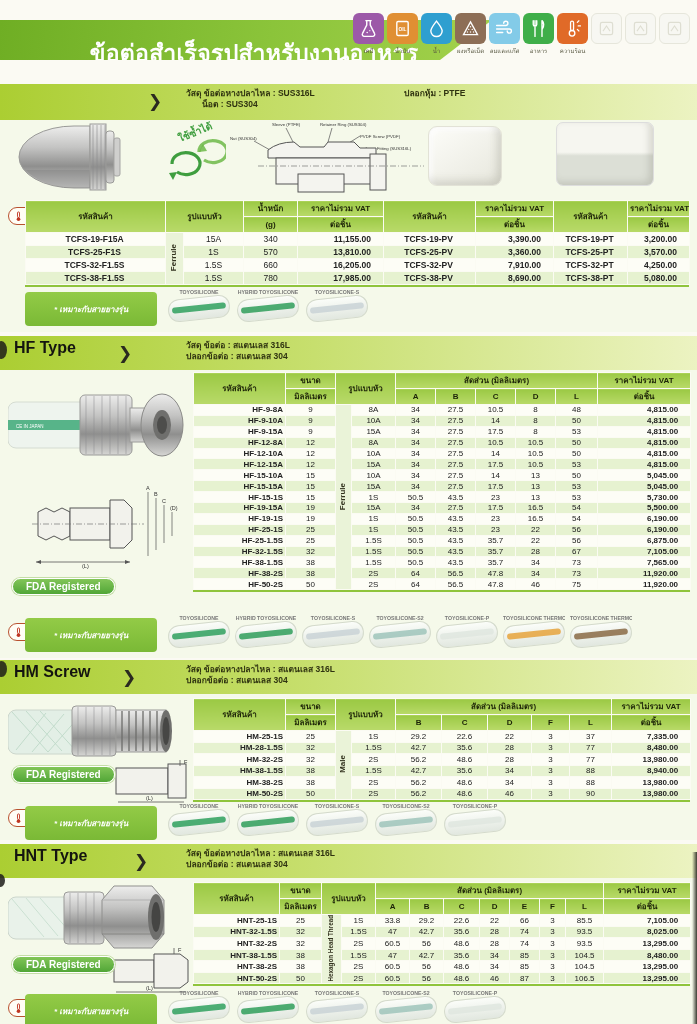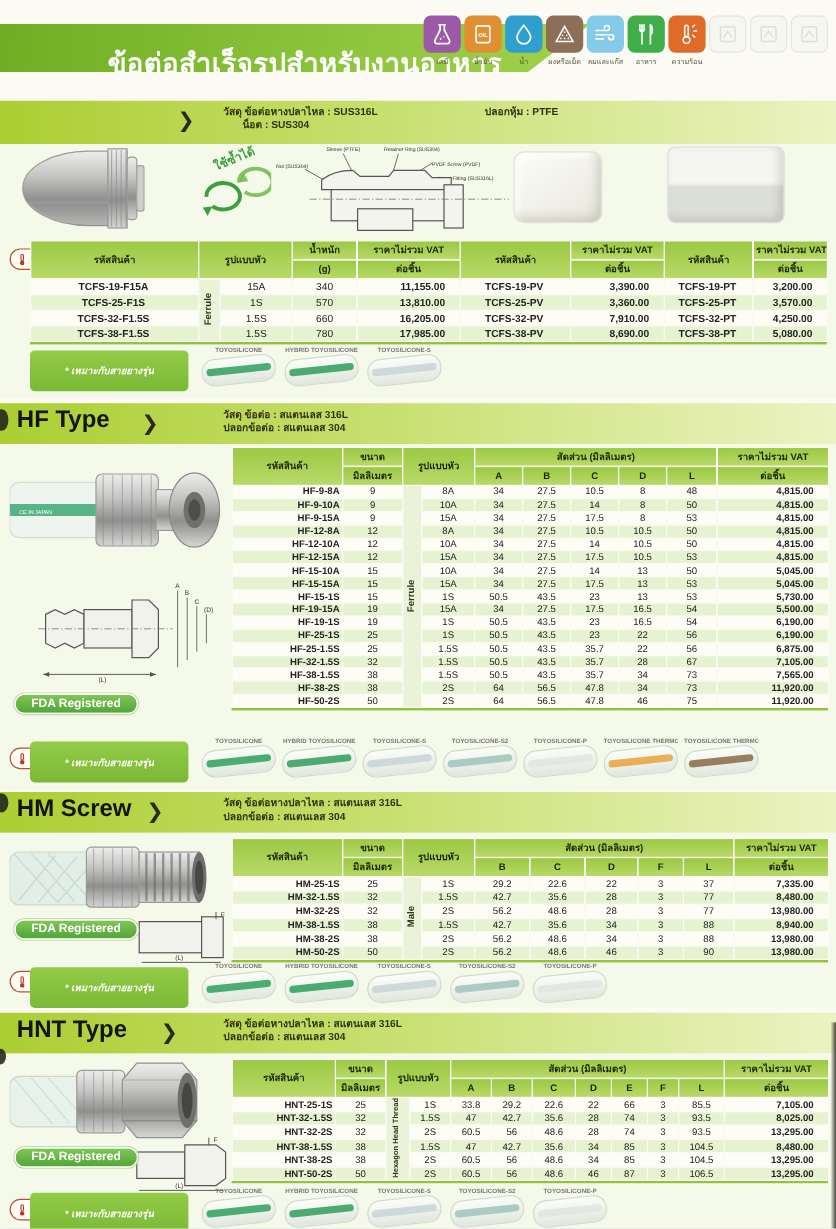--- a/index.html
+++ b/index.html
@@ -12,21 +12,21 @@
   .banner .ttl{color:#fff;font-weight:bold;font-size:23px;padding:15px 0 0 16px;letter-spacing:.3px;}
   .icons-row{position:absolute;left:353px;top:13px;display:flex;gap:3px;}
   .app-icon{width:31px;text-align:center;}
   .app-icon .sq{width:31px;height:31px;border-radius:6px;display:flex;align-items:center;justify-content:center;color:#fff;box-sizing:border-box;}
   .app-icon .sq svg{width:21px;height:21px;}
   .app-icon.inactive .sq{background:#f7f7f2 !important;border:1px solid #e6e6db;color:#deded2;}
   .app-icon .ilabel{font-size:6px;color:#55553f;margin-top:2px;height:8px;white-space:nowrap;overflow:hidden;}
 
   
   .sec-bar{position:absolute;left:0;width:697px;background:linear-gradient(90deg,#abce32 0%,#c7df6e 45%,#ecf3c2 100%);}
-  .sec-bar .st{position:absolute;left:14px;top:3px;font-size:20px;font-weight:bold;color:#141410;}
+  .sec-bar .st{position:absolute;left:14px;top:3px;font-size:16px;font-weight:bold;color:#141410;}
   .sec-bar .chev{position:absolute;font-size:17px;font-weight:bold;color:#2a2a20;top:7px;}
   .sec-bar .mats{position:absolute;top:4px;font-size:8.5px;font-weight:bold;color:#2f3310;line-height:1.3;}
   .sec-body{position:absolute;left:0;width:697px;background:#f5f9ea;}
 
   
   .tablewrap{position:absolute;border-bottom:2.5px solid #8fc43c;}
   table{border-collapse:collapse;table-layout:fixed;width:100%;font-size:8px;color:#222;}
   th,td{border:1px solid #fbfbf3;padding:0 2px;text-align:center;overflow:hidden;white-space:nowrap;box-sizing:border-box;}
   thead th{background:linear-gradient(180deg,#9bc944,#b9da69);font-weight:bold;font-size:8px;color:#1d2408;height:16px;}
   tbody td{height:12px;background:#fdfdf6;}
@@ -775,21 +775,21 @@
             <td class="vlab" rowspan="6"><span>Male</span></td>
             <td>1S</td>
             <td>29.2</td>
             <td>22.6</td>
             <td>22</td>
             <td>3</td>
             <td>37</td>
             <td class="price">7,335.00</td>
           </tr>
           <tr>
-            <td class="code">HM-32-1.5S</td>
+            <td class="code">HM-28-1.5S</td>
             <td>32</td>
             <td>1.5S</td>
             <td>42.7</td>
             <td>35.6</td>
             <td>28</td>
             <td>3</td>
             <td>77</td>
             <td class="price">8,480.00</td>
           </tr>
           <tr>

